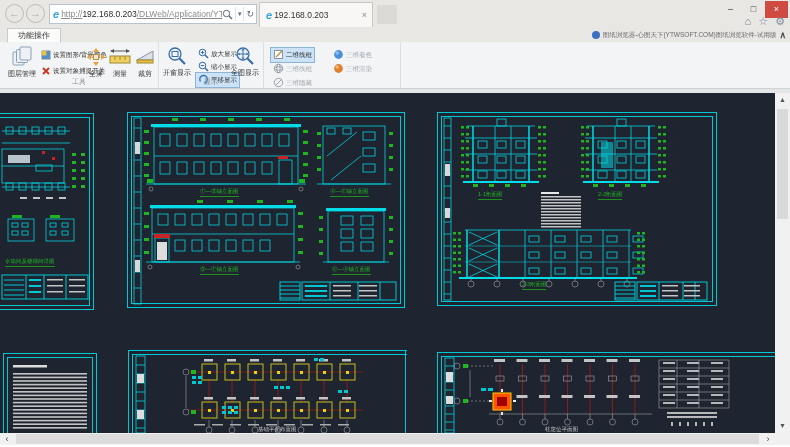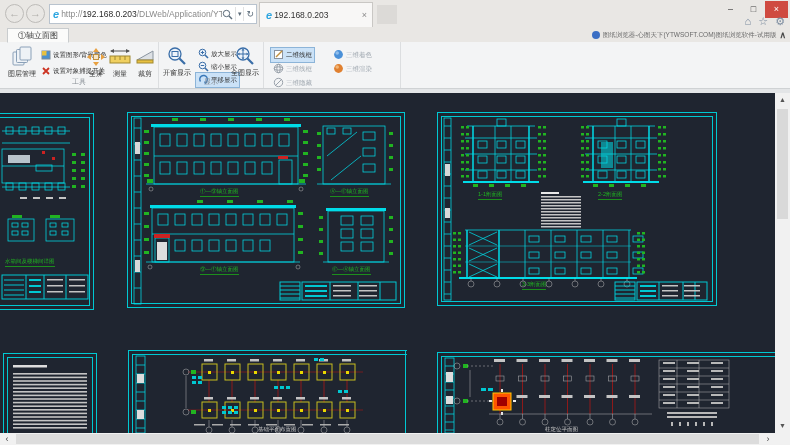--- a/index.html
+++ b/index.html
@@ -7,21 +7,21 @@
        font-family:"Liberation Sans",sans-serif;-webkit-font-smoothing:antialiased;}
 
   
   .chrome{position:absolute;top:0;left:0;right:0;height:42px;background:#e9e7e4;}
   .navbtn{position:absolute;top:4px;width:19px;height:19px;border:1px solid #bdbbb8;border-radius:50%;
           color:#aeaca9;font-size:11px;line-height:17px;text-align:center;background:#e9e7e4;box-sizing:border-box;}
   .addrbar{position:absolute;left:49px;top:4px;width:208px;height:20px;background:#fff;border:1px solid #b9c3ce;
            box-sizing:border-box;display:flex;align-items:center;font-size:8.5px;padding:0 2px;overflow:hidden;}
   .ie-e{color:#2fa6e0;font-weight:bold;font-style:italic;font-size:11px;margin:0 2px 0 1px;flex:0 0 auto;}
   .url{white-space:nowrap;overflow:hidden;flex:0 1 auto;}
-  .url .dim{color:#8a8a8a;} .url .host{color:#2b2b2b;}
+  .url .dim{color:#8a8a8a;text-decoration:underline;} .url .host{color:#2b2b2b;}
   .addr-tools{margin-left:auto;display:flex;align-items:center;flex:0 0 auto;color:#5a6a78;}
   .addr-tools .sep{width:1px;height:14px;background:#e2e2e2;margin:0 2px;}
   .addr-tools span{font-size:9px;line-height:18px;}
   .tab{position:absolute;left:259px;top:2px;width:114px;height:25px;background:#f8f7f6;border:1px solid #c9c7c4;
        border-bottom:none;box-sizing:border-box;display:flex;align-items:center;padding:0 5px;font-size:8.5px;color:#333;}
   .tab .close{margin-left:auto;color:#8a8a8a;font-size:9px;}
   .newtab{position:absolute;left:377px;top:5px;width:20px;height:19px;background:#dcdad7;}
   .winctrl{position:absolute;top:1px;right:2px;display:flex;}
   .winctrl div{width:23px;height:17px;text-align:center;font-size:9px;line-height:17px;color:#3a3a3a;}
   .winctrl .close{background:#cf4a40;color:#fff;}
@@ -107,21 +107,21 @@
     <div>□</div>
     <div class="close">×</div>
   </div>
 
   <div class="cmdicons">
     <span>⌂</span>
     <span>☆</span>
     <span>⚙</span>
   </div>
 
-  <div class="ribbontab">①轴立面图</div>
+  <div class="ribbontab">功能操作</div>
 
   <div class="notifbar">
     <span class="notif-dot"></span>
     <span>图纸浏览器-心图天下(YTWSOFT.COM)图纸浏览软件-试用版</span>
     <span class="caret dark">∧</span>
   </div>
 </div>
 
 <div class="ribbon">
 

